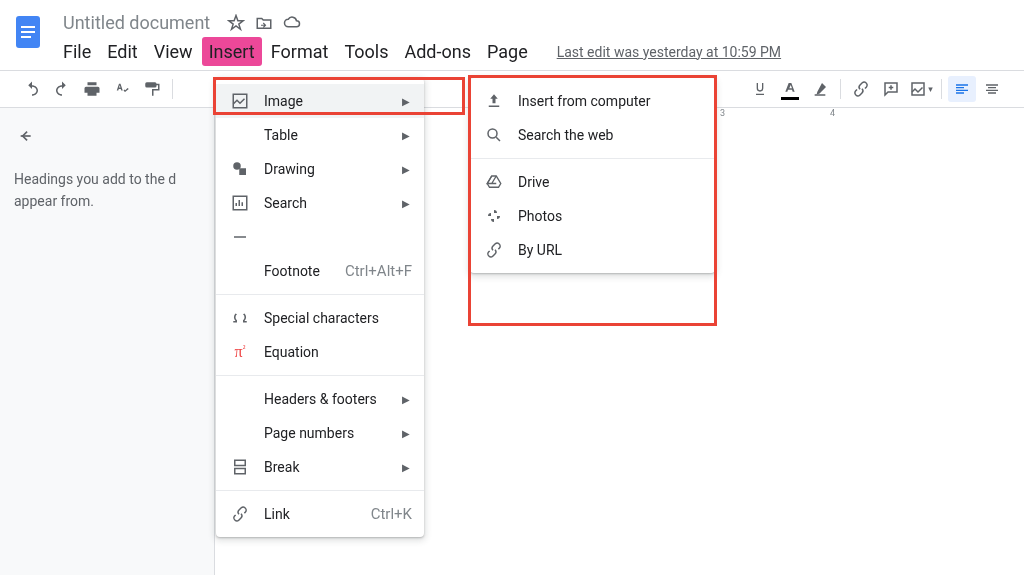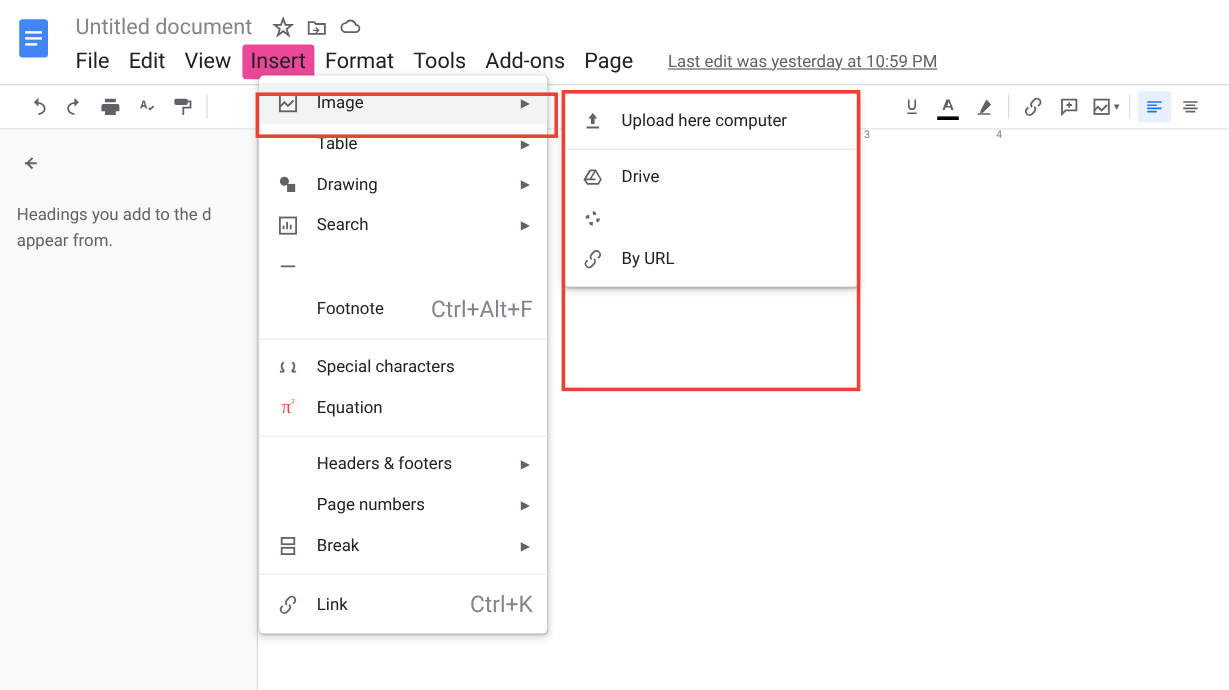--- a/index.html
+++ b/index.html
@@ -189,23 +189,23 @@
       position: absolute;
       background: #fff;
       box-shadow: 0 2px 6px 2px rgba(60,64,67,.15), 0 1px 2px rgba(60,64,67,.3);
       border-radius: 4px;
       padding: 6px 0;
       font-size: 14px;
       color: #202124;
       z-index: 100;
     }
     .insert-menu {
-      top: 63px;
+      top: 78px;
       left: 216px;
-      width: 240px;
+      width: 208px;
     }
     .dd-item {
       display: flex;
       align-items: center;
       padding: 7px 12px 7px 14px;
       cursor: pointer;
       gap: 14px;
     }
     .dd-item.highlighted { background: #f1f3f4; }
     .dd-icon {
@@ -213,21 +213,21 @@
       height: 20px;
       display: flex;
       align-items: center;
       justify-content: center;
       color: #ef4444;
       flex-shrink: 0;
     }
     .dd-label { flex: 1; }
     .dd-shortcut {
       color: #80868b;
-      font-size: 19px;
+      font-size: 15px;
     }
     .dd-arrow {
       width: 10px;
       color: #5f6368;
       font-size: 10px;
     }
     .dd-sep {
       height: 1px;
       background: #e8eaed;
       margin: 6px 0;
@@ -504,38 +504,48 @@
   </div>
 </div>
 
 <div class="dropdown image-submenu">
   <div class="dd-item">
     <div class="dd-icon">
       <svg width="18" height="18" viewBox="0 0 24 24" fill="#5f6368">
           <path d="M12 3L7 9h3v6h4V9h3zM5 18h14v2H5z"></path>
         </svg>
     </div>
-    <div class="dd-label">Upload here computer</div>
+    <div class="dd-label">Insert from computer</div>
+  </div>
+  <div class="dd-item">
+    <div class="dd-icon">
+      <svg width="18" height="18" viewBox="0 0 24 24" stroke="#5f6368" fill="none" stroke-width="2">
+          <circle cx="10" cy="10" r="6"></circle>
+          <line x1="15" y1="15" x2="20" y2="20"></line>
+        </svg>
+    </div>
+    <div class="dd-label">Search the web</div>
   </div>
   <div class="dd-sep"></div>
   <div class="dd-item">
     <div class="dd-icon">
       <svg width="18" height="18" viewBox="0 0 24 24" stroke="#5f6368" fill="none" stroke-width="1.8">
           <path d="M9 4h6l6 10-3 5H6l-3-5z"></path>
           <path d="M9 4L3 14h12M15 4l-6 10"></path>
         </svg>
     </div>
     <div class="dd-label">Drive</div>
   </div>
   <div class="dd-item">
     <div class="dd-icon">
       <svg width="18" height="18" viewBox="0 0 24 24" fill="#5f6368">
           <path d="M12 4a4 4 0 014 4h-4zm0 16a4 4 0 01-4-4h4zm8-8a4 4 0 01-4 4v-4zM4 12a4 4 0 014-4v4z"></path>
         </svg>
     </div>
+    <div class="dd-label">Photos</div>
   </div>
   <div class="dd-item">
     <div class="dd-icon">
       <svg width="18" height="18" viewBox="0 0 24 24" fill="#5f6368">
           <path d="M10 13a5 5 0 010-7l3-3a5 5 0 017 7l-1.5 1.5-1.4-1.4 1.5-1.5a3 3 0 00-4.2-4.2l-3 3a3 3 0 000 4.2zM14 11a5 5 0 010 7l-3 3a5 5 0 01-7-7l1.5-1.5 1.4 1.4-1.5 1.5a3 3 0 004.2 4.2l3-3a3 3 0 000-4.2z"></path>
         </svg>
     </div>
     <div class="dd-label">By URL</div>
   </div>
 </div>

